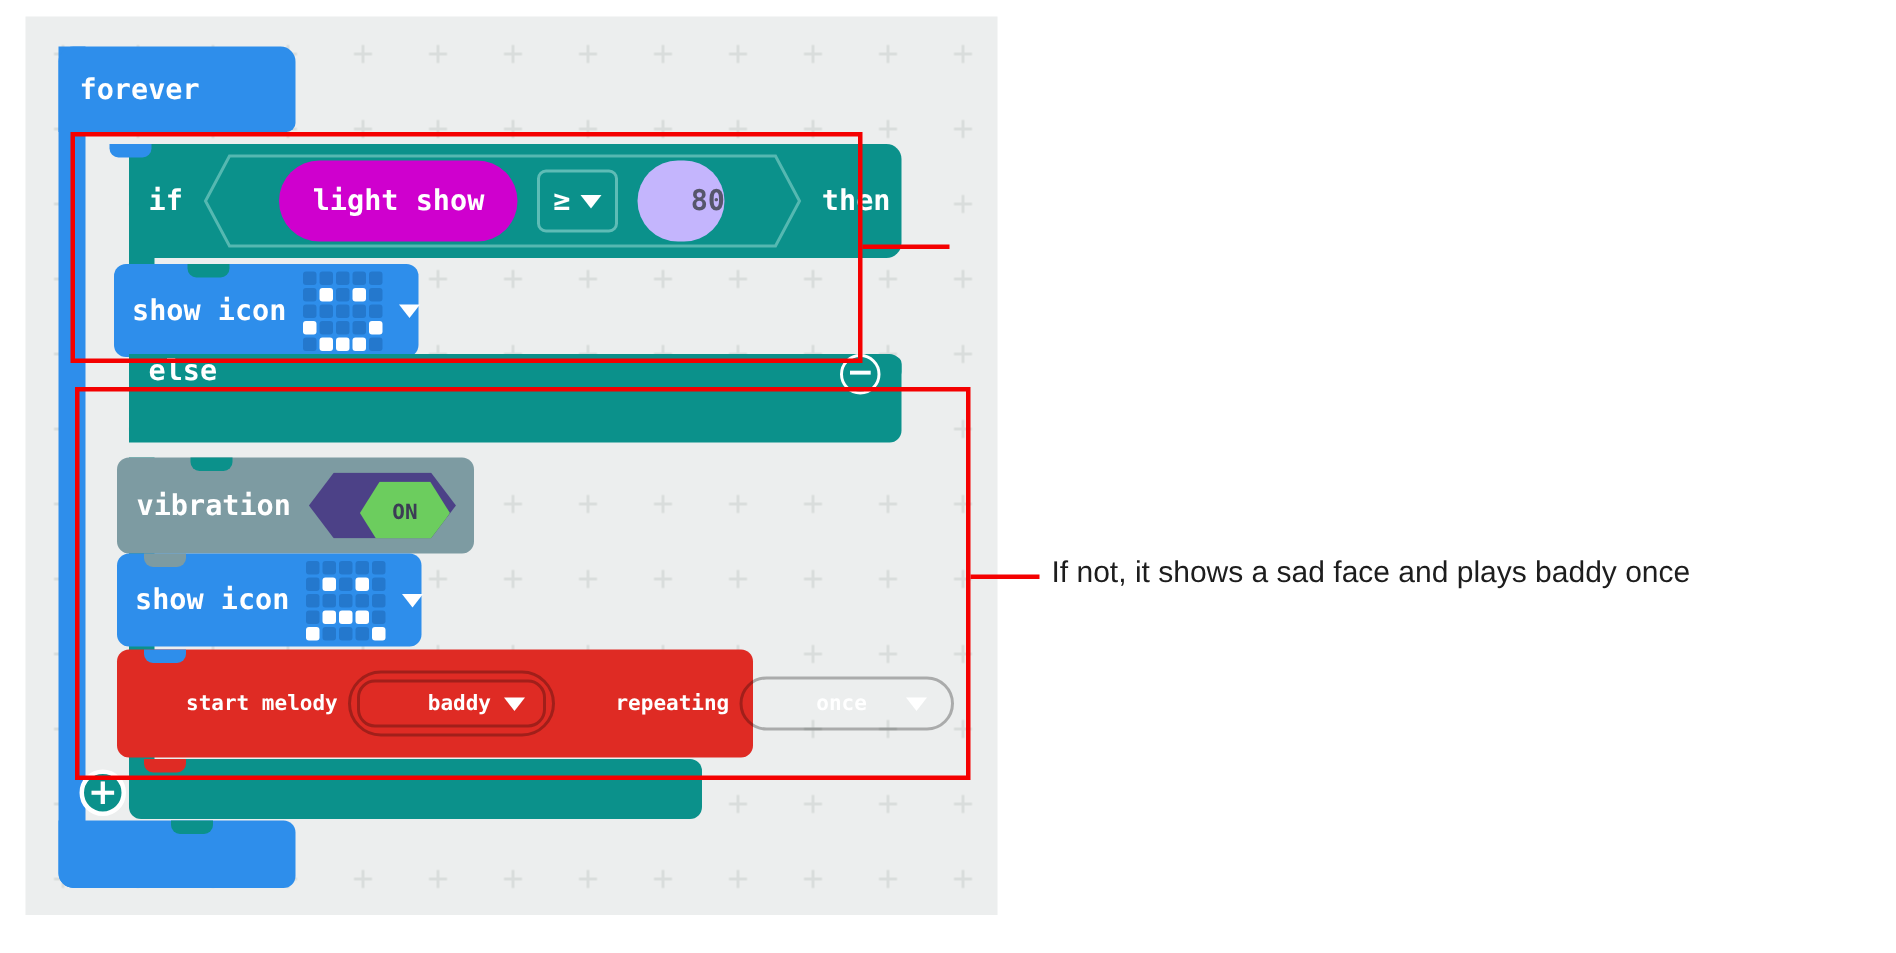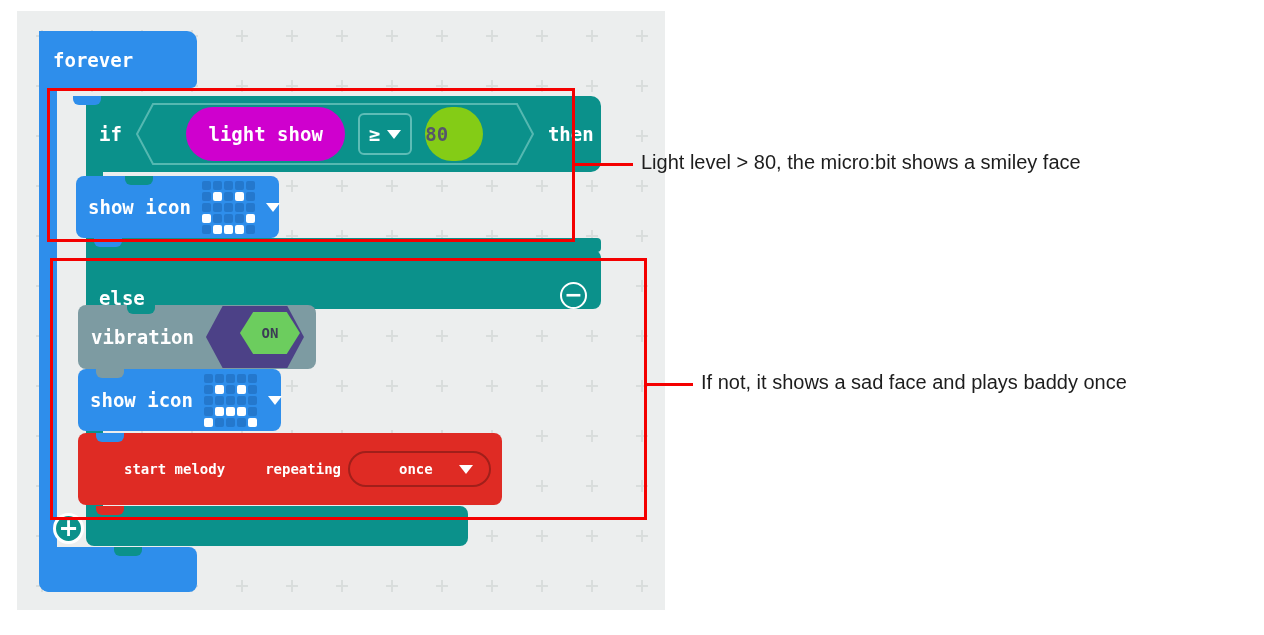--- a/index.html
+++ b/index.html
@@ -30,50 +30,50 @@
   .forever-bottom{left:39px;top:547px;width:158px;height:45px;border-radius:0 8px 8px 10px;}
 
   
   .tab{height:9px;width:28px;border-radius:0 0 6px 6px;}
 
   
   .teal{background:var(--logic-teal);margin-left:31px;}
   .if-row{left:55px;top:96px;width:515px;height:76px;border-radius:0 10px 10px 0;display:flex;align-items:center;padding-left:13px;gap:13px;}
   .if-spine{left:55px;top:170px;width:17px;height:72px;}
   .if-rim{left:55px;top:238px;width:515px;height:14px;border-radius:0 4px 4px 0;}
-  .else-row{left:55px;top:250px;width:515px;height:59px;border-radius:0 8px 8px 0;display:flex;align-items:flex-end;padding:0 14px 0 13px;}
+  .else-row{left:55px;top:236px;width:515px;height:59px;border-radius:0 8px 8px 0;display:flex;align-items:flex-start;padding:0 14px 0 13px;}
   .else-spine{left:55px;top:305px;width:17px;height:203px;}
   .bottom-bar{left:55px;top:506px;width:382px;height:40px;border-radius:0 8px 8px 8px;}
 
   .cond-hex{position:relative;width:400px;height:64px;display:flex;align-items:center;justify-content:center;gap:13px;}
   .cond-hex svg{position:absolute;left:0;top:0;}
   .cond-hex > *{position:relative;}
   .var-pill{height:54px;border-radius:27px;background:var(--input-magenta);display:flex;align-items:center;padding:0 22px;}
   .op-dd{height:42px;border:2px solid #5ebcb6;border-radius:6px;display:flex;align-items:center;gap:7px;padding:0 9px;}
-  .num-field{width:58px;height:54px;border-radius:27px;background:#84cc16;display:flex;align-items:center;justify-content:flex-start;}
+  .num-field{width:58px;height:54px;border-radius:27px;background:#c4b5fd;display:flex;align-items:center;justify-content:flex-end;}
   .num-field span{font-family:"DejaVu Sans Mono",monospace;font-weight:bold;font-size:19px;color:#56566b;}
 
   .dd-arrow{width:0;height:0;border-left:7px solid transparent;border-right:7px solid transparent;border-top:9px solid #fff;display:inline-block;}
 
   .circle-btn{width:27px;height:27px;border-radius:50%;border:2px solid #fff;color:#fff;display:flex;align-items:center;justify-content:center;font-weight:bold;font-family:"DejaVu Sans",sans-serif;}
   .minus-btn{margin-left:auto;font-size:22px;line-height:0;}
   .minus-btn::after{content:"−";margin-top:-2px;}
   .plus-btn{left:53px;top:513px;width:31px;height:31px;background:var(--logic-teal);border-width:3px;font-size:24px;line-height:0;z-index:3;}
   .plus-btn::after{content:"+";margin-top:-2px;}
 
   
   .show-icon{width:203px;height:62px;border-radius:8px;display:flex;align-items:center;gap:11px;padding-left:12px;}
   .led-grid{display:grid;grid-template-columns:repeat(5,9px);grid-auto-rows:9px;gap:2px;}
   .led{border-radius:2px;}
   .led.on{background:#ffffff;}
   .led.off{background:#2478cd;}
 
   
   .vibration{left:78px;top:305px;width:238px;height:64px;border-radius:8px;background:var(--vibration-slate);display:flex;align-items:center;gap:12px;padding-left:13px;}
-  .hex-outer{position:relative;width:98px;height:62px;background:var(--toggle-purple);clip-path:polygon(17% 0,83% 0,100% 50%,83% 100%,17% 100%,0 50%);text-align:center;}
+  .hex-outer{position:relative;width:98px;height:44px;background:var(--toggle-purple);clip-path:polygon(17% 0,83% 0,100% 50%,83% 100%,17% 100%,0 50%);text-align:center;}
   .hex-inner{position:absolute;right:4px;top:6px;width:60px;height:42px;background:var(--toggle-green);clip-path:polygon(22% 0,78% 0,100% 50%,78% 100%,22% 100%,0 50%);display:flex;align-items:center;justify-content:center;}
   .hex-inner span{font-family:"DejaVu Sans Mono",monospace;font-weight:bold;font-size:14px;color:#3c3c55;}
 
   
   .red{background:var(--music-red);}
   .melody{left:78px;top:433px;width:424px;height:72px;border-radius:8px;display:flex;align-items:center;gap:7px;padding-left:13px;}
   .melody-pill-outer{border:2px solid rgba(0,0,0,0.28);border-radius:999px;padding:4px;}
   .melody-pill-inner{border:2px solid rgba(0,0,0,0.28);border-radius:12px;padding:6px 12px;display:flex;align-items:center;gap:9px;}
   .once-dd{border:2px solid rgba(0,0,0,0.28);border-radius:18px;padding:8px 16px;display:flex;align-items:center;gap:26px;}
 
@@ -211,31 +211,36 @@
         <div class="led off"></div>
         <div class="led off"></div>
         <div class="led on"></div>
       </div>
     <span class="dd-arrow"></span>
   </div>
   <div class="abs tab" style="left:96px;top:369px;background:var(--vibration-slate);"></div>
 
   <div class="abs red melody">
     <span class="blk-label sm">start melody</span>
+    <div class="melody-pill-outer">
+      <div class="melody-pill-inner">
+        <span class="blk-label sm">baddy</span>
+        <span class="dd-arrow"></span>
+      </div>
+    </div>
     <span class="blk-label sm">repeating</span>
     <div class="once-dd">
       <span class="blk-label sm">once</span>
       <span class="dd-arrow"></span>
     </div>
   </div>
   <div class="abs blue tab" style="left:96px;top:433px;"></div>
 
   <div class="abs teal bottom-bar"></div>
   <div class="abs red tab" style="left:96px;top:506px;"></div>
   <div class="abs circle-btn plus-btn"></div>
 
   <div class="abs ann-rect rect1"></div>
   <div class="abs ann-rect rect2"></div>
   <div class="abs ann-line conn1"></div>
   <div class="abs ann-line conn2"></div>
-  <div class="abs ann-text text1">Light level &gt; 80, the micro:bit shows a smiley face</div>
   <div class="abs ann-text text2">If not, it shows a sad face and plays baddy once</div>
 </div>
 
 </body></html>

